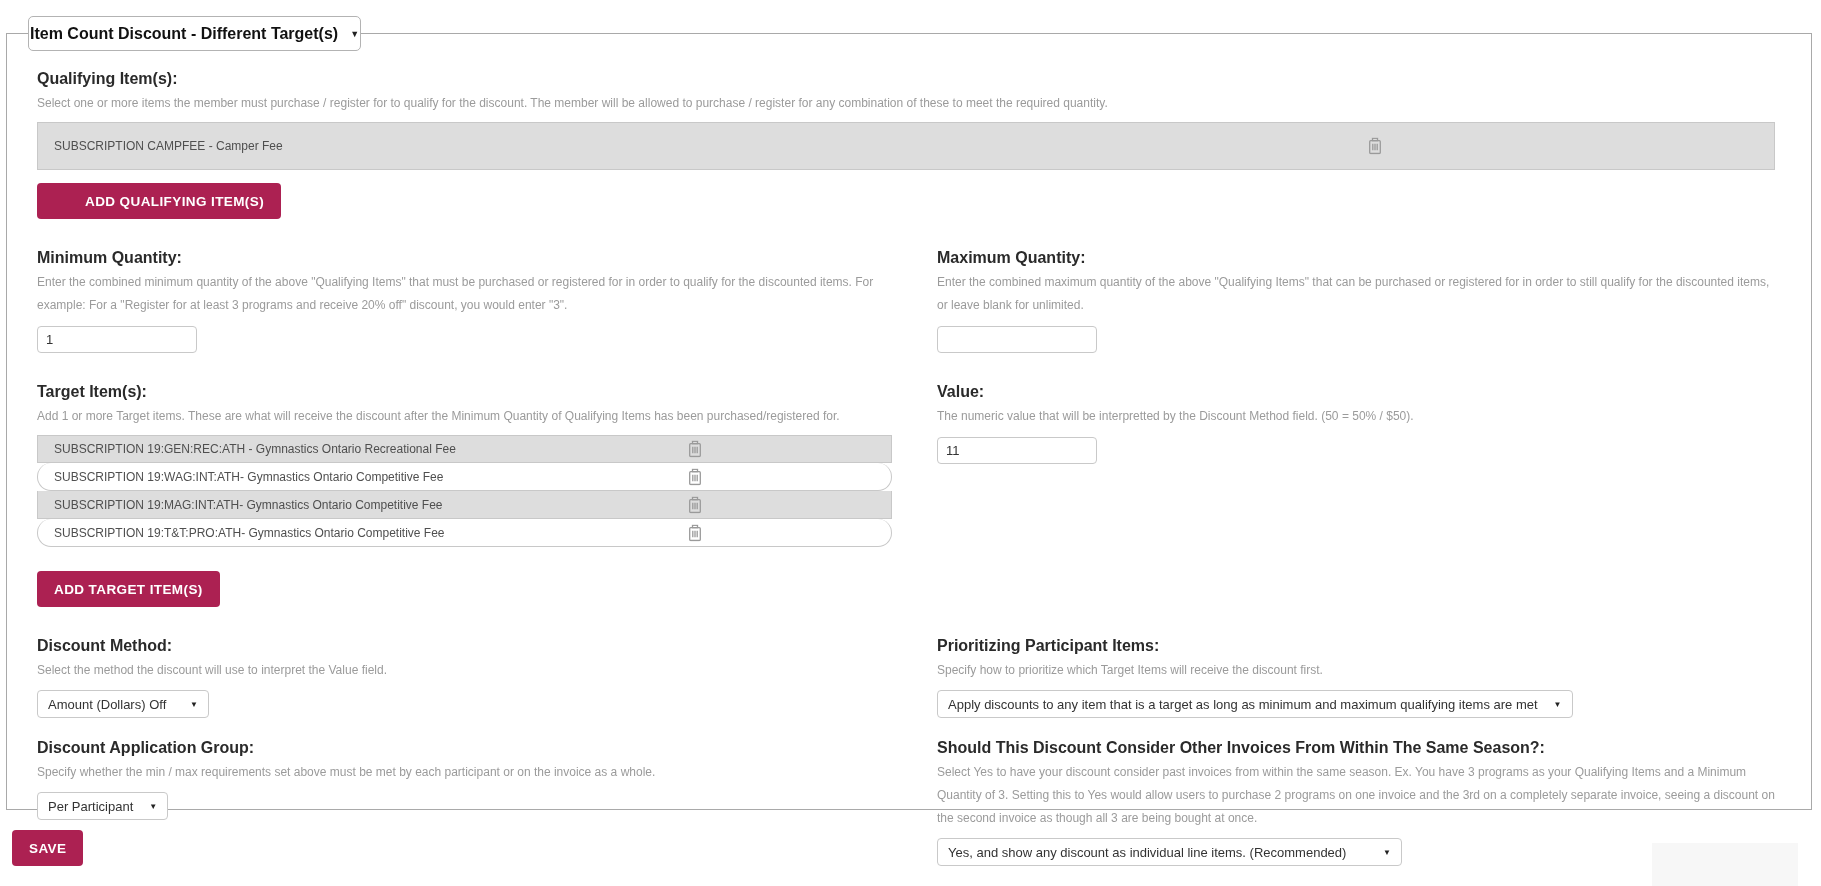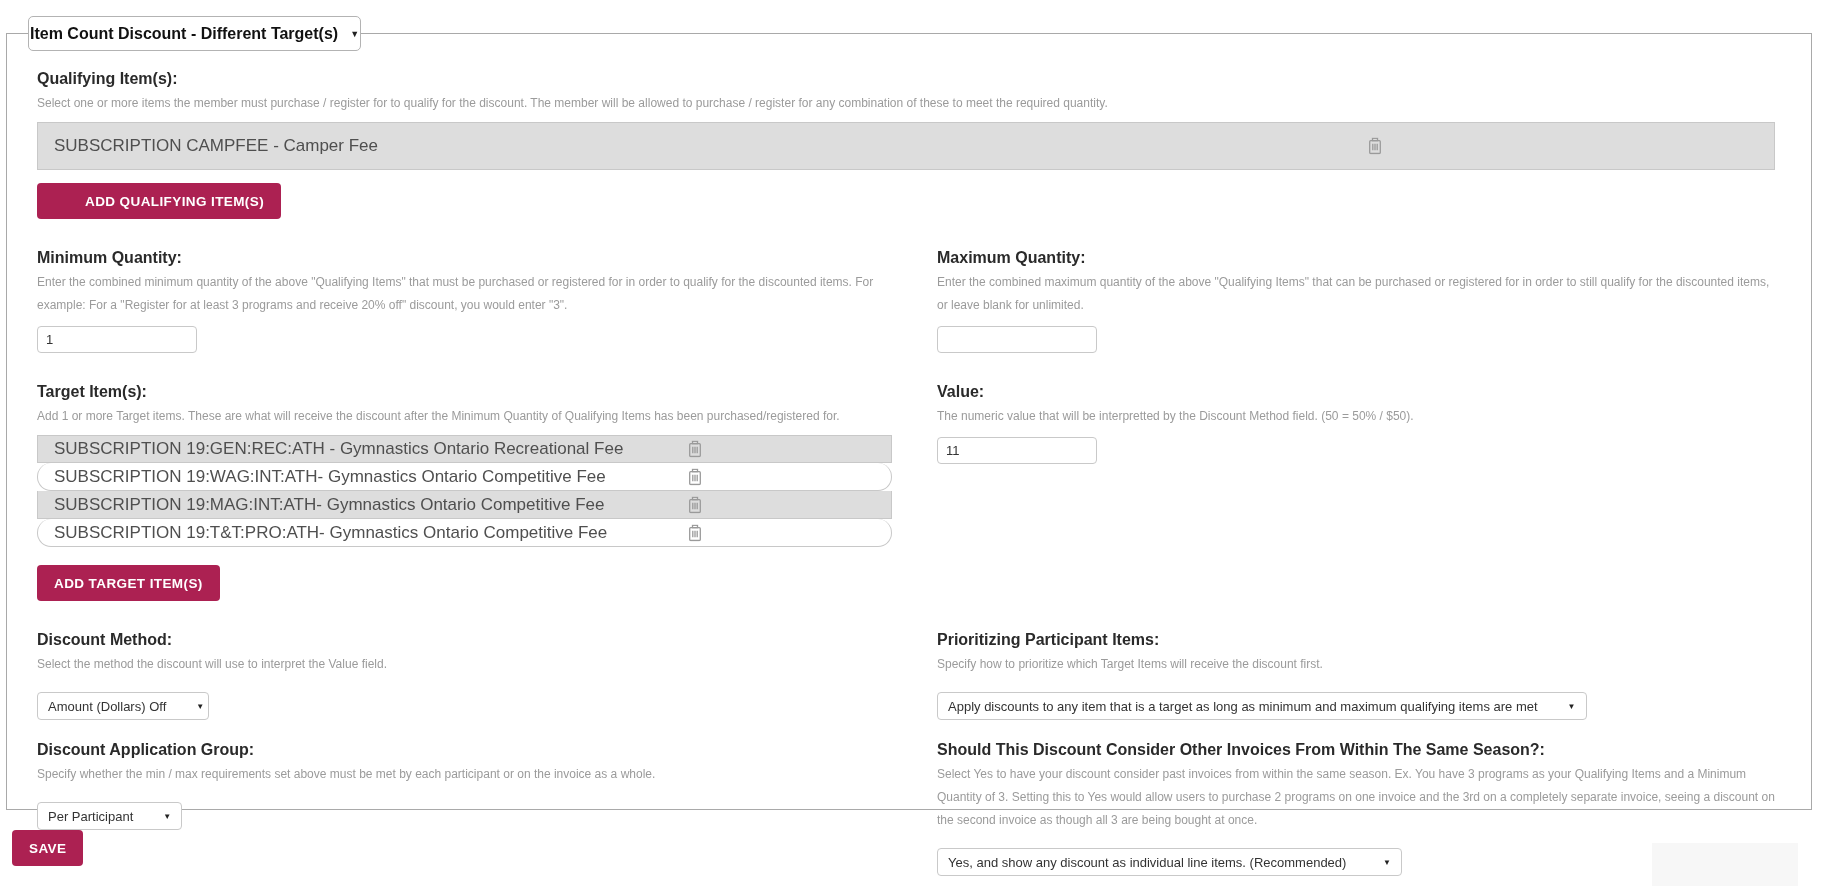--- a/index.html
+++ b/index.html
@@ -15,21 +15,21 @@
     font-size: 16px; font-weight: bold; color: #111; cursor: pointer; }
   .legend-select .arrow { font-size: 9px; color: #222; }
 
   .content { padding: 36px 36px 0 30px; }
 
   .section-label { font-size: 16px; font-weight: bold; color: #2a2a2a; }
   .desc { font-size: 12px; color: #9b9b9b; line-height: 23px; margin-top: 4px; }
 
   .item-table { margin-top: 7px; }
   .item-row { position: relative; display: flex; align-items: center;
-    border: 1px solid #c8c8c8; padding-left: 16px; font-size: 17px; color: #4f4f4f; }
+    border: 1px solid #c8c8c8; padding-left: 16px; font-size: 12px; color: #4f4f4f; }
   .item-row + .item-row { border-top: none; }
   .row-gray { background: #dddddd; }
   .row-white { background: #ffffff; border-radius: 20px; }
   .qual-row { height: 48px; }
   .target-row { height: 28px; }
   .trash-btn { position: absolute; left: 77%; top: 50%; transform: translate(-50%,-50%);
     background: none; border: none; cursor: pointer; line-height: 0; }
 
   .btn { display: inline-block; border: none; cursor: pointer;
     background: #ac2152; color: #ffffff; font-family: "Liberation Sans", sans-serif;
@@ -38,21 +38,21 @@
   .add-btn { margin-top: 13px; padding-left: 48px; }
 
   .grid2 { display: grid; grid-template-columns: 855px 845px; column-gap: 45px; }
   .mt-lg { margin-top: 30px; }
   .mt-md { margin-top: 21px; }
 
   .text-input { margin-top: 9px; width: 160px; height: 27px; border: 1px solid #c9c9c9;
     border-radius: 4px; padding: 0 8px; font-size: 13px; color: #333;
     font-family: "Liberation Sans", sans-serif; outline: none; display: block; }
 
-  .select { margin-top: 16px; display: inline-flex; align-items: center; gap: 30px;
+  .select { margin-top: 8px; display: inline-flex; align-items: center; gap: 16px;
     height: 28px; border: 1px solid #c9c9c9; border-radius: 4px; background: #fff;
     padding: 0 10px; font-size: 13px; color: #333; cursor: pointer; white-space: nowrap; }
   .select .arrow { font-size: 8px; color: #222; }
 
   .save-btn { position: absolute; left: 12px; top: 830px; }
 
   .corner-panel { position: absolute; left: 1652px; top: 843px; width: 146px; height: 43px;
     background: #f7f7f7; }
 </style>
 </head>
@@ -162,21 +162,21 @@
                   <rect x="2.2" y="3.2" width="10.6" height="12.8" rx="1"></rect>
                   <line x1="5.3" y1="6.2" x2="5.3" y2="12.8"></line>
                   <line x1="7.5" y1="6.2" x2="7.5" y2="12.8"></line>
                   <line x1="9.7" y1="6.2" x2="9.7" y2="12.8"></line>
                 </g>
               </svg>
             </button>
           </div>
         </div>
 
-        <button class="btn" style="margin-top:18px;">ADD TARGET ITEM(S)</button>
+        <button class="btn" style="margin-top:24px;">ADD TARGET ITEM(S)</button>
       </div>
 
       <div>
         <div class="section-label">Value:</div>
         <div class="desc">The numeric value that will be interpretted by the Discount Method field. (50 = 50% / $50).</div>
         <input class="text-input" type="text" value="11" style="">
       </div>
     </div>
 
     

